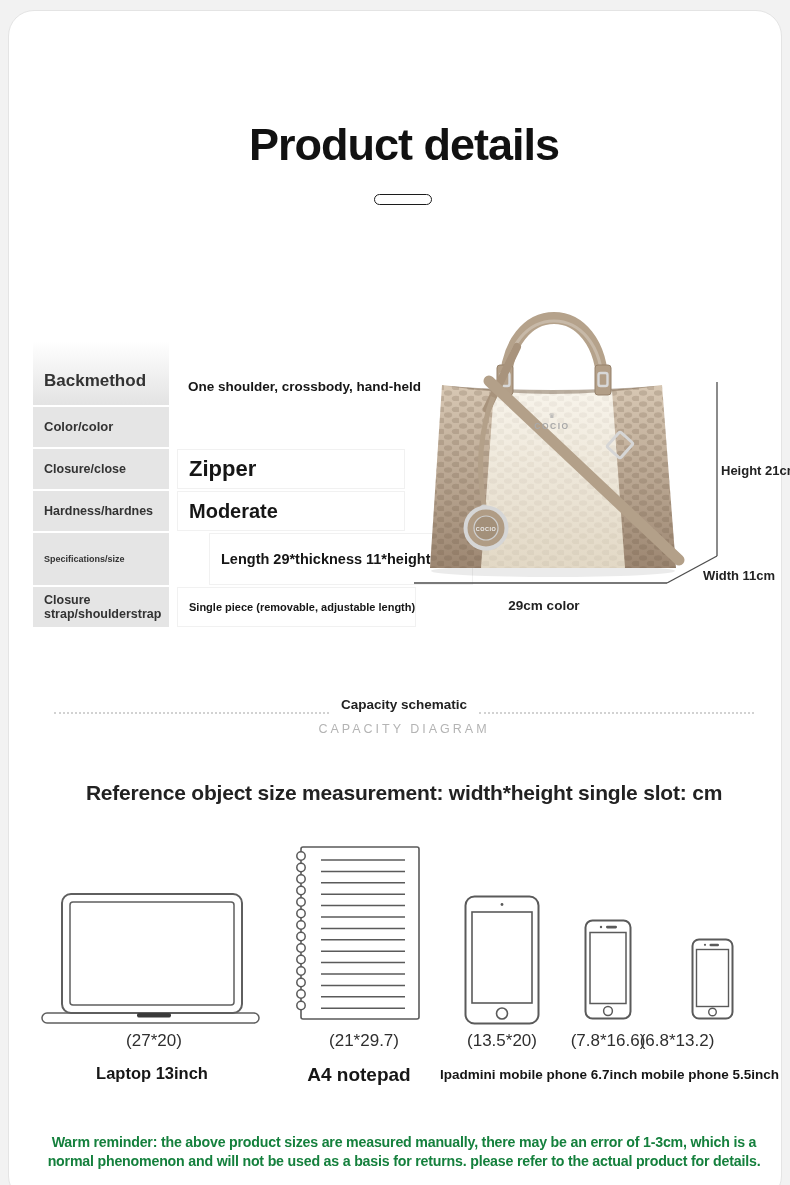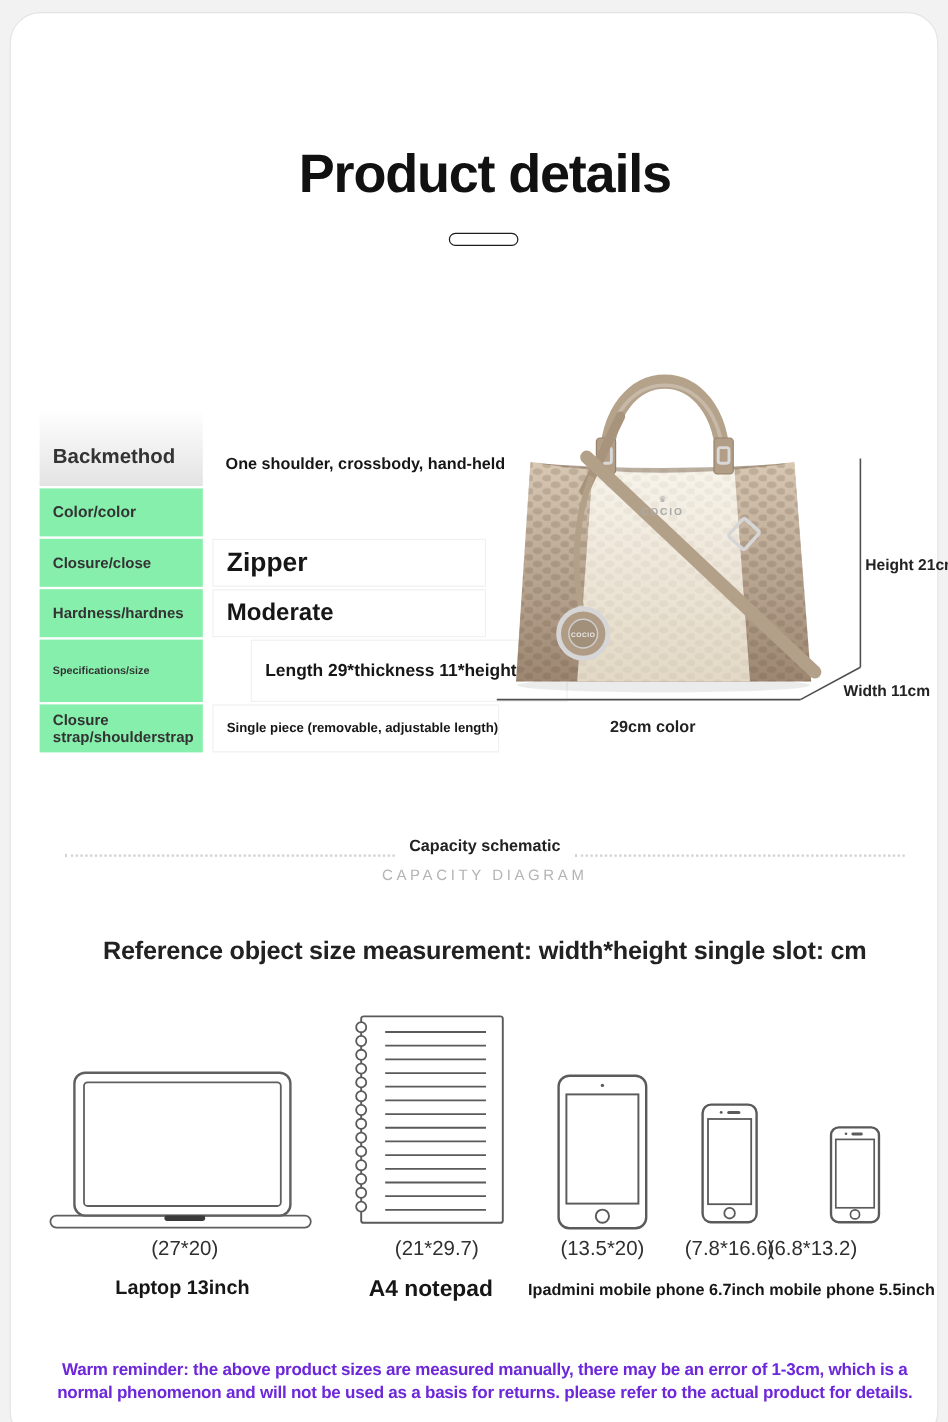--- a/index.html
+++ b/index.html
@@ -20,21 +20,21 @@
     font-size:45px;font-weight:800;letter-spacing:-1px;color:#111;
   }
   .title-pill{
     left:365px;top:183px;width:56px;height:9px;
     border:1.6px solid #1c1c1c;border-radius:6px;background:#fff;
   }
   
   .spec-table{left:24px;top:330px;width:372px;display:flex;flex-direction:column;gap:2px;}
   .spec-row{display:flex;gap:8px;}
   .spec-label{
-    width:136px;flex:0 0 136px;background:#86efac;color:#333;
+    width:136px;flex:0 0 136px;background:#e5e5e5;color:#333;
     font-weight:bold;display:flex;align-items:center;
     padding-left:11px;box-sizing:border-box;line-height:1.15;
   }
   .spec-value{
     flex:1;background:#fff;border:1px solid #f1f1f1;display:flex;align-items:center;
     padding-left:11px;box-sizing:border-box;font-weight:bold;white-space:nowrap;color:#161616;
   }
   .row-0{height:64px;}
   .row-0 .spec-label{background:linear-gradient(#ffffff 0%,#e3e3e3 100%);align-items:flex-end;padding-bottom:14px;font-size:17px;text-align:center;}
   .row-0 .spec-value{align-items:flex-end;padding-bottom:11px;font-size:13.5px;border:none;}
@@ -59,21 +59,21 @@
   
   .icon-box svg{display:block;}
   .size-caption{top:1020px;text-align:center;font-size:17px;color:#2f2f2f;font-weight:400;white-space:nowrap;}
   .obj-label{top:1053px;text-align:center;font-weight:bold;color:#161616;white-space:nowrap;}
   .lab-laptop{left:43px;width:200px;font-size:16.5px;}
   .lab-notepad{left:255px;width:190px;font-size:19px;}
   .lab-devices{left:431px;width:320px;font-size:13.5px;top:1056px;}
   
   .warning{
     left:20px;top:1122px;width:750px;text-align:center;
-    font-size:14.2px;font-weight:bold;color:#6d28d9;line-height:1.32;letter-spacing:-0.2px;
+    font-size:14.2px;font-weight:bold;color:#15803d;line-height:1.32;letter-spacing:-0.2px;
   }
 </style>
 </head>
 <body>
 
 <div class="card">
 
   <div class="abs page-title">Product details</div>
   <div class="abs title-pill"></div>
 

